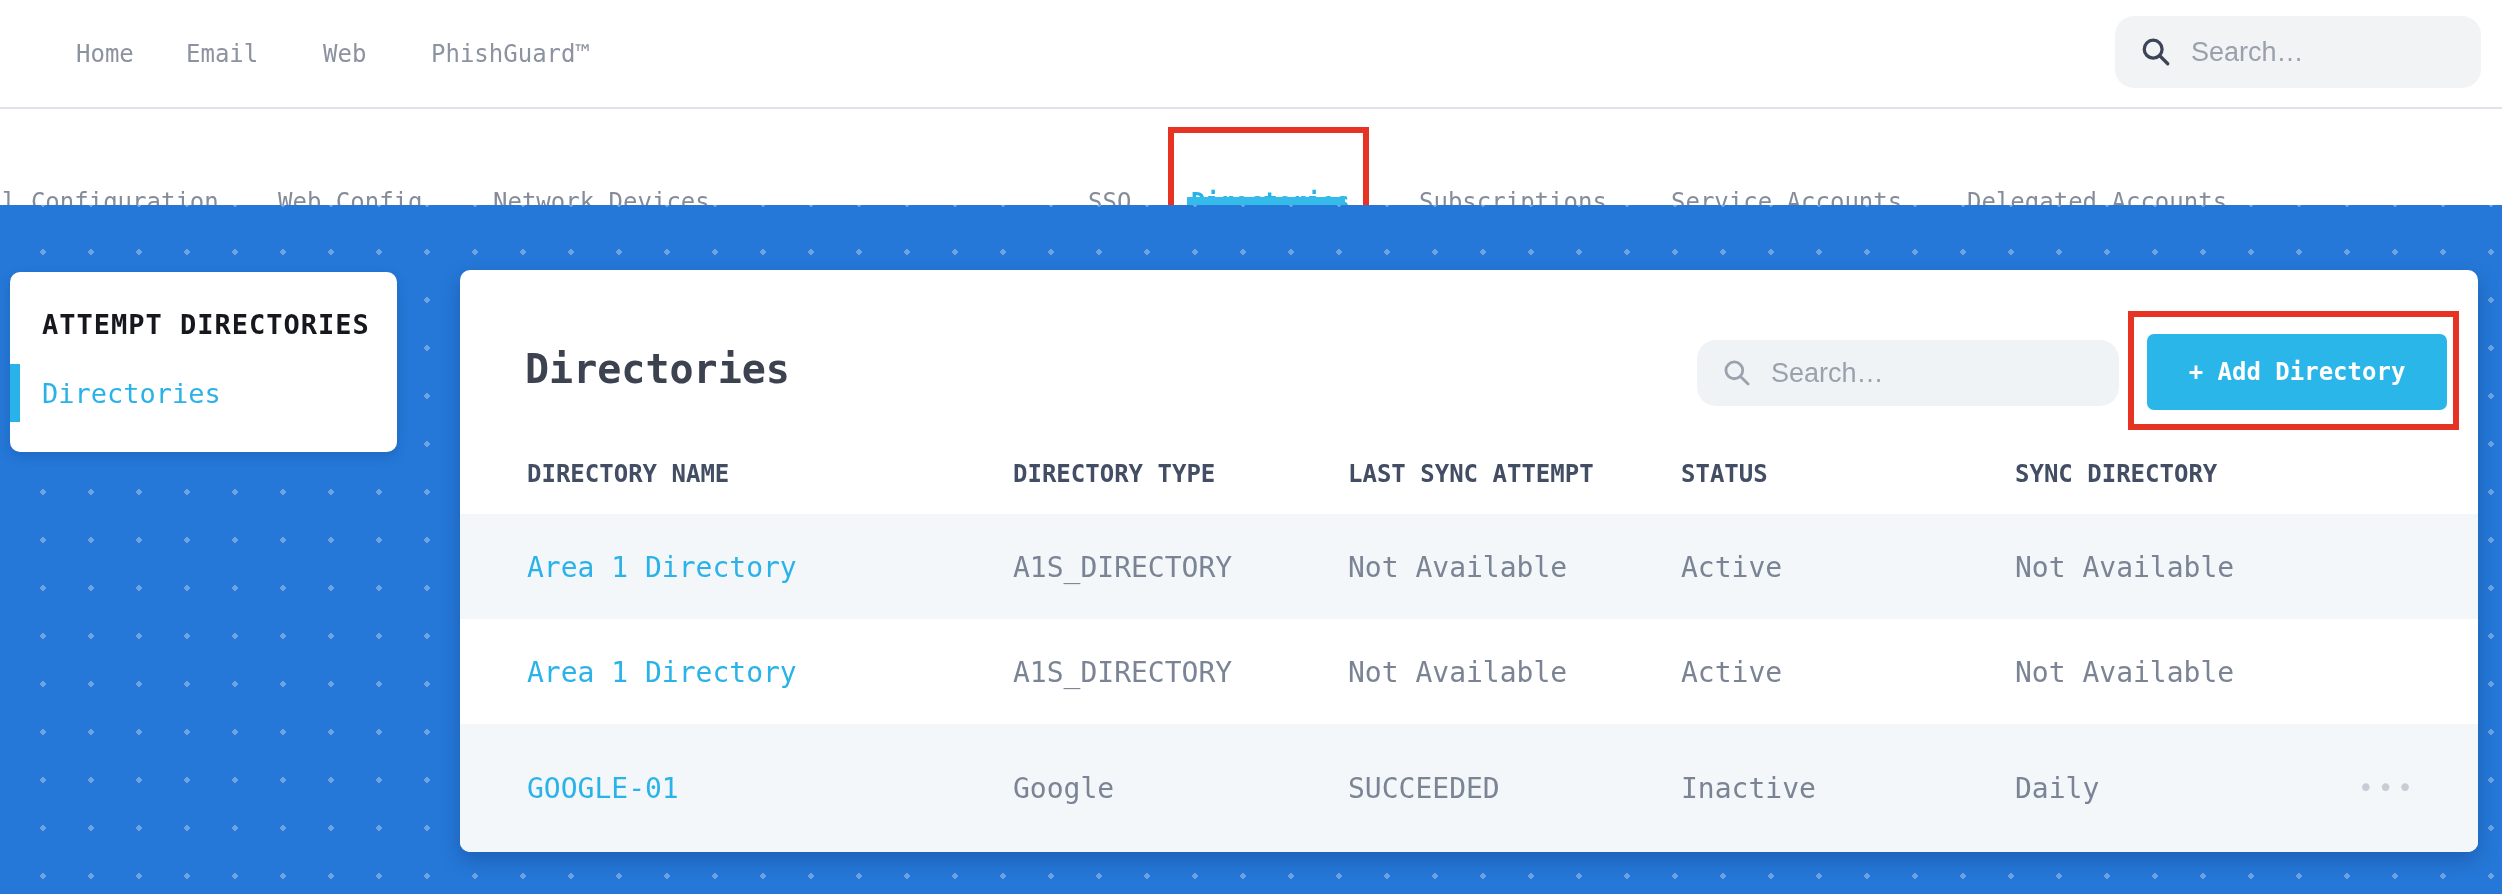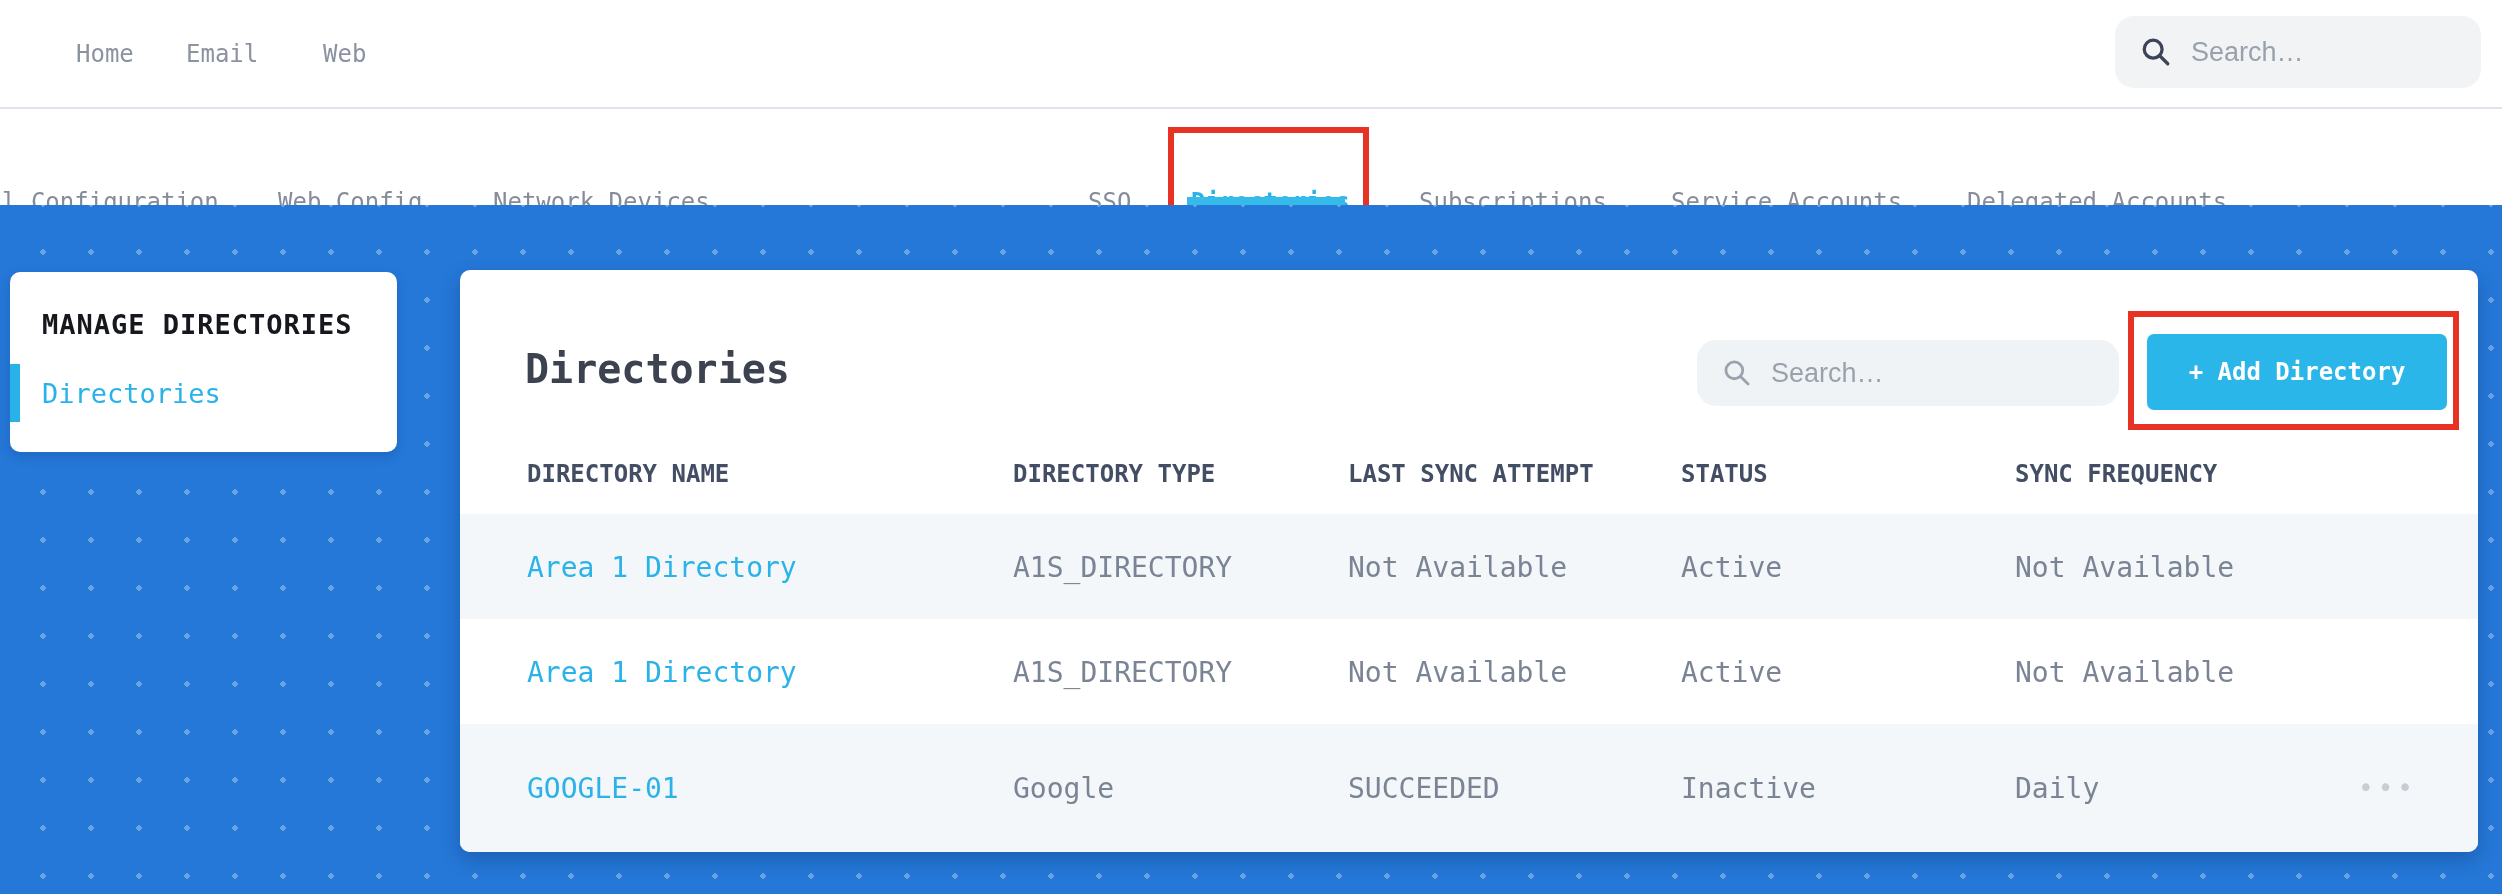--- a/index.html
+++ b/index.html
@@ -105,20 +105,21 @@
 </style>
 </head>
 <body>
 
 <div class="stage">
 
   <div class="nav1">
     <div class="nav1-item" style="left:40px">Home</div>
     <div class="nav1-item" style="left:150px">Email</div>
     <div class="nav1-item" style="left:287px">Web</div>
+    <div class="nav1-item" style="left:395px">PhishGuard™</div>
 
     <div class="searchbox search-top">
       <svg width="34" height="34" viewBox="0 0 24 24">
         <circle cx="10" cy="10" r="6.3" fill="none" stroke="currentColor" stroke-width="2.3"></circle>
         <line x1="15" y1="15" x2="20.3" y2="20.3" stroke="currentColor" stroke-width="2.3" stroke-linecap="round"></line>
       </svg>
       <input type="text" placeholder="Search…" style="">
     </div>
   </div>
   <div class="divider"></div>
@@ -132,21 +133,21 @@
     <div class="nav2-item" style="left:1419px">Subscriptions</div>
     <div class="nav2-item" style="left:1671px">Service Accounts</div>
     <div class="nav2-item" style="left:1967px">Delegated Accounts</div>
   </div>
   <div class="tab-underline"></div>
   <div class="anno anno-tab"></div>
 
   <div class="workspace">
 
     <div class="side-card">
-      <div class="heading">MANAGE DIRECTORIES</div>
+      <div class="heading">ATTEMPT DIRECTORIES</div>
       <div class="active-bar"></div>
       <div class="link">Directories</div>
     </div>
 
     <div class="panel">
       <div class="panel-title">Directories</div>
 
       <div class="searchbox search-panel">
         <svg width="32" height="32" viewBox="0 0 24 24">
           <circle cx="10" cy="10" r="6.3" fill="none" stroke="currentColor" stroke-width="2.1"></circle>
@@ -155,21 +156,21 @@
         <input type="text" placeholder="Search…" style="">
       </div>
 
       <button class="add-btn">+ Add Directory</button>
 
       <div class="thead">
         <div class="th c1">DIRECTORY NAME</div>
         <div class="th c2">DIRECTORY TYPE</div>
         <div class="th c3">LAST SYNC ATTEMPT</div>
         <div class="th c4">STATUS</div>
-        <div class="th c5">SYNC FREQUENCY</div>
+        <div class="th c5">SYNC DIRECTORY</div>
       </div>
 
       <div class="trow row-a" style="top:244px; height:105px;">
         <div class="td link c1">Area 1 Directory</div>
         <div class="td c2">A1S_DIRECTORY</div>
         <div class="td c3">Not Available</div>
         <div class="td c4">Active</div>
         <div class="td c5">Not Available</div>
       </div>
 

